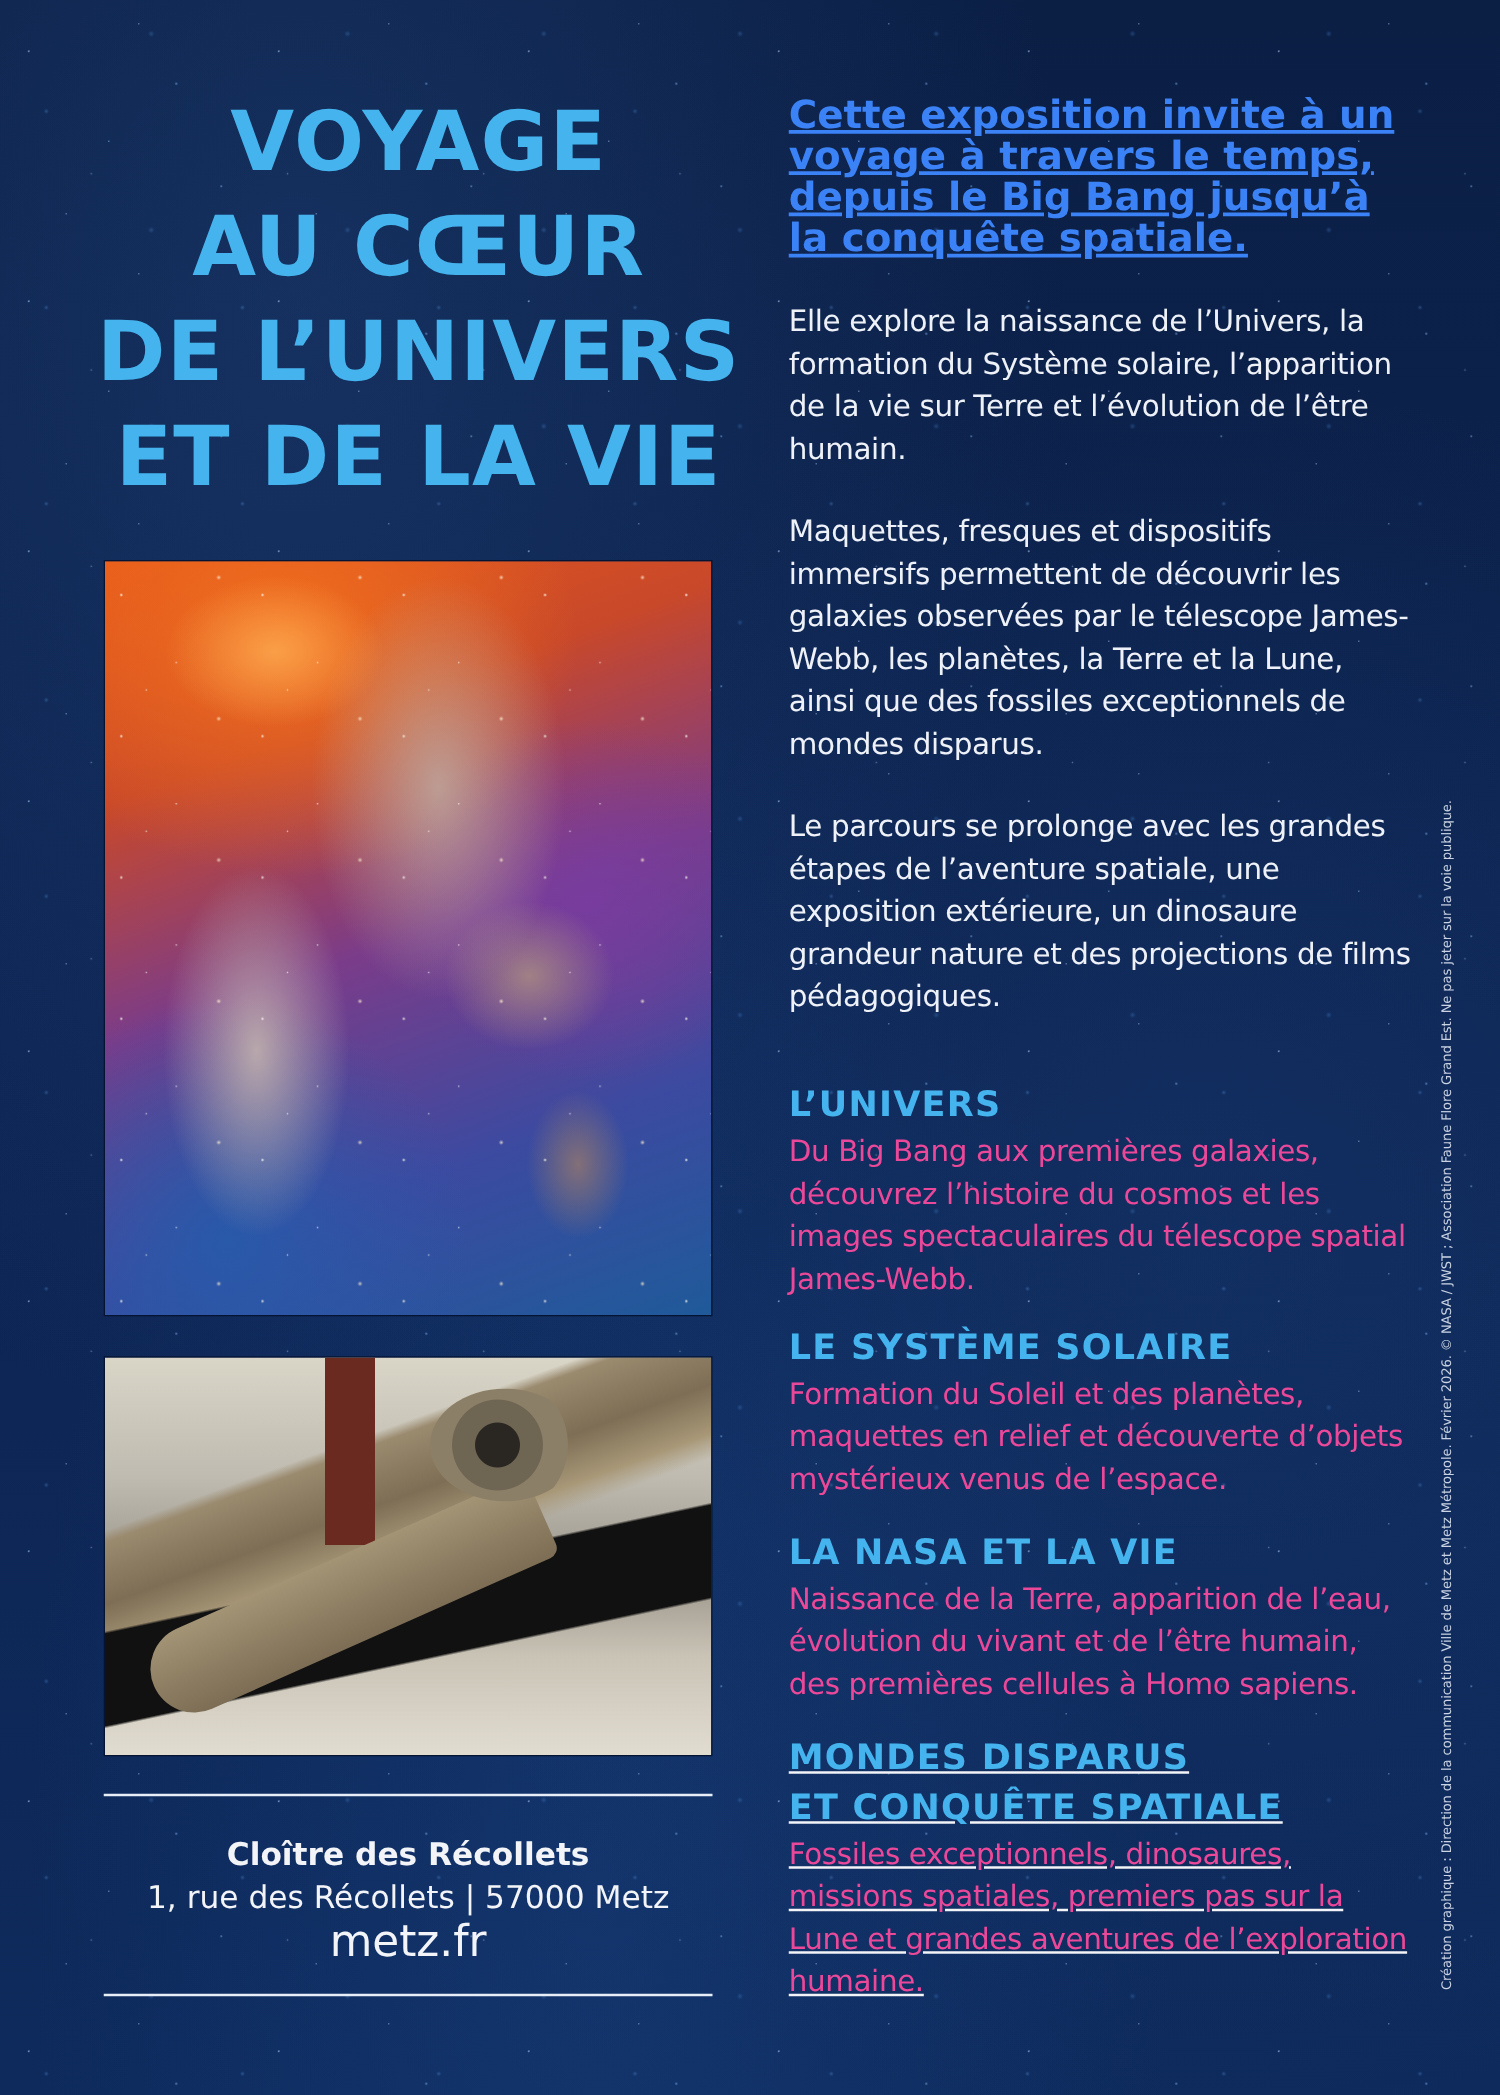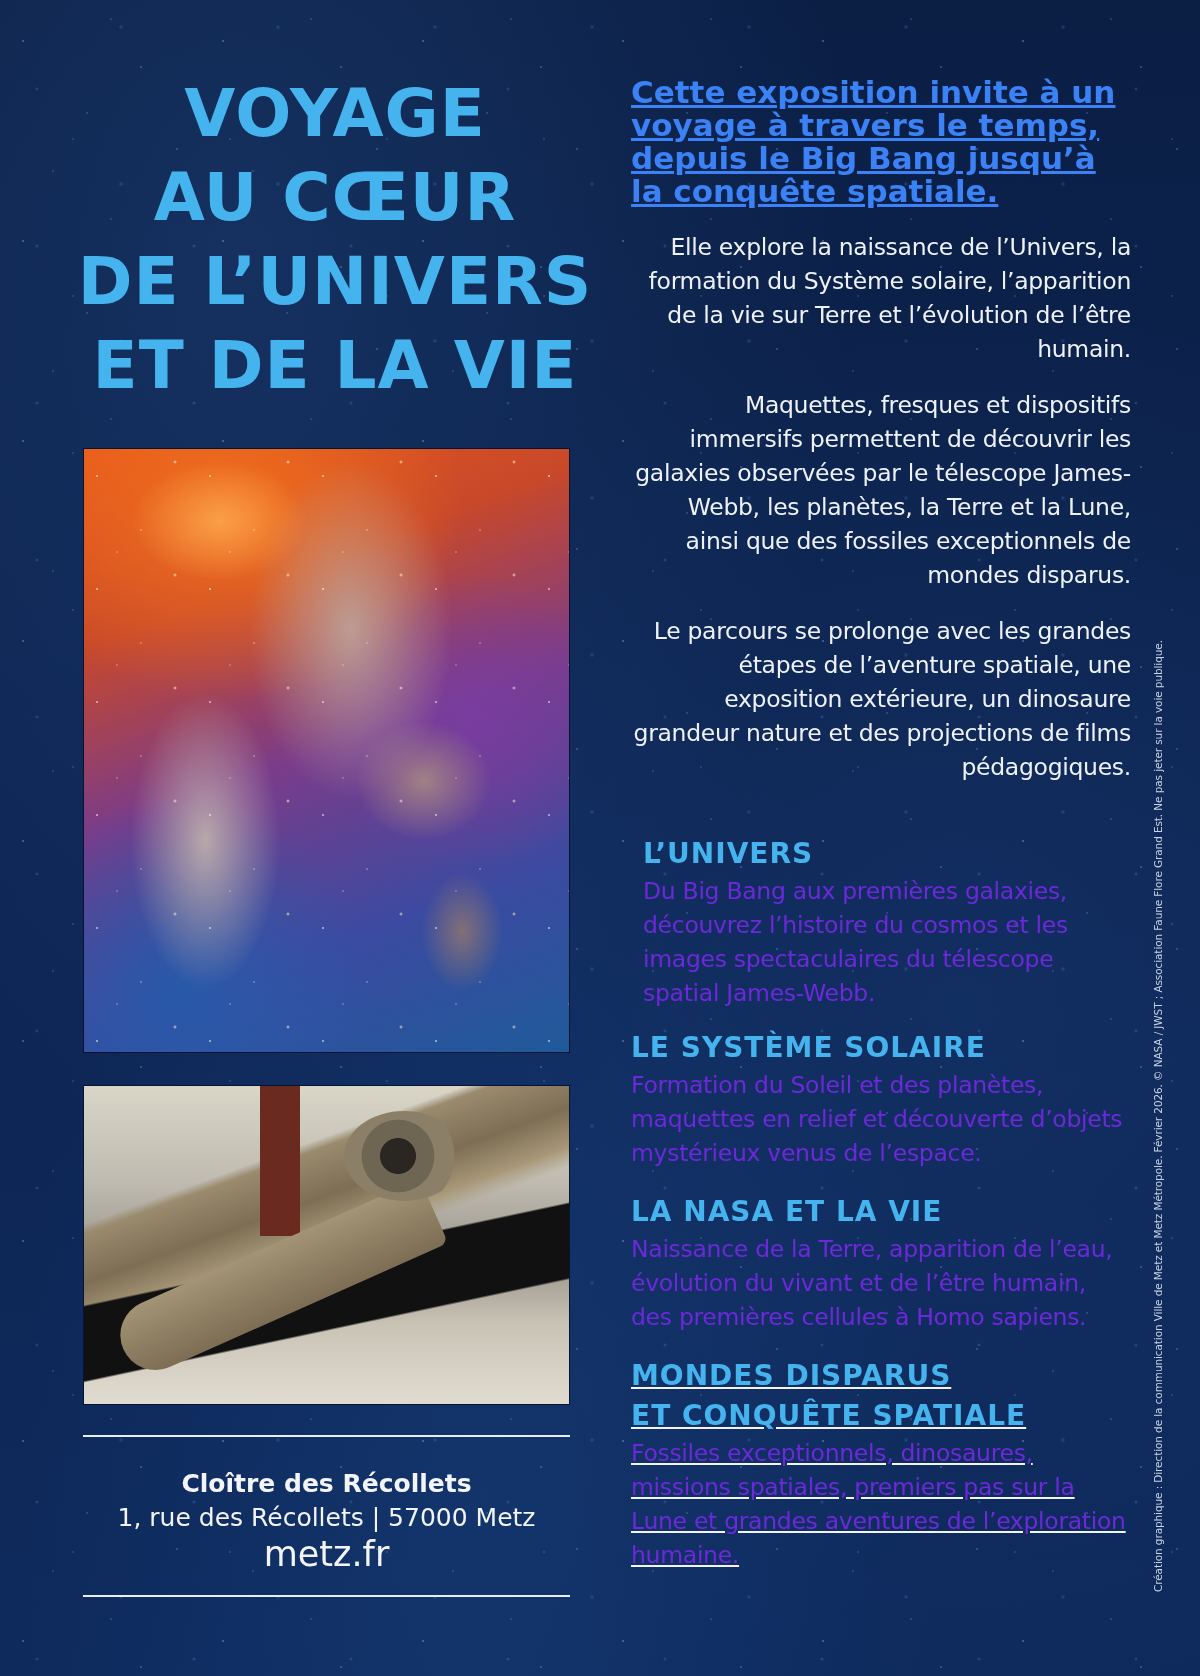--- a/index.html
+++ b/index.html
@@ -103,32 +103,31 @@
   .footer .venue { margin-top: 30px; font-weight: bold; font-size: 25px; line-height: 34px; }
   .footer .address { font-size: 25px; line-height: 34px; }
   .footer .site { font-weight: normal; font-size: 35px; line-height: 38px; }
   .footer .rule.bottom { margin-top: 22px; }
 
   .right-col { position: absolute; left: 631px; top: 76px; width: 500px; }
   .intro {
     font-weight: bold; font-size: 31px; line-height: 33px; color: #3b82f6; text-decoration: underline;
   }
   .para {
-    margin-top: 22px; font-size: 23.5px; line-height: 34px; color: #eef2f8;
+    margin-top: 32px; font-size: 23.5px; line-height: 34px; color: #eef2f8;
     font-family: "DejaVu Sans", sans-serif; font-weight: normal;
     letter-spacing: -0.3px;
-    text-align: right;
   }
   .section { margin-top: 0; }
   .section h2 {
     color: #45b4ee; font-weight: bold; font-size: 28px; line-height: 40px;
     letter-spacing: 1px;
   }
   .section p {
-    font-size: 23.5px; line-height: 34px; color: #6d28d9; letter-spacing: -0.3px;
+    font-size: 23.5px; line-height: 34px; color: #ec4899; letter-spacing: -0.3px;
   }
 
   .credit {
     position: absolute; left: 1152px; top: 1592px;
     transform-origin: 0 0; transform: rotate(-90deg);
     white-space: nowrap;
     font-size: 10.5px; color: #c9d3e3; letter-spacing: -0.1px;
   }
 </style>
 </head>
@@ -159,21 +158,21 @@
   <div class="site">metz.fr</div>
   <div class="rule bottom"></div>
 </div>
 
 <div class="right-col">
   <p class="intro">Cette exposition invite à un voyage à travers le temps, depuis le Big Bang jusqu’à la conquête spatiale.</p>
   <p class="para">Elle explore la naissance de l’Univers, la formation du Système solaire, l’apparition de la vie sur Terre et l’évolution de l’être humain.</p>
   <p class="para">Maquettes, fresques et dispositifs immersifs permettent de découvrir les galaxies observées par le télescope James-Webb, les planètes, la Terre et la Lune, ainsi que des fossiles exceptionnels de mondes disparus.</p>
   <p class="para">Le parcours se prolonge avec les grandes étapes de l’aventure spatiale, une exposition extérieure, un dinosaure grandeur nature et des projections de films pédagogiques.</p>
 
-  <div class="section" style="margin-top:50px;margin-left:12px;">
+  <div class="section" style="margin-top:50px;">
     <h2>L’UNIVERS</h2>
     <p>Du Big Bang aux premières galaxies, découvrez l’histoire du cosmos et les images spectaculaires du télescope spatial James-Webb.</p>
   </div>
   <div class="section" style="margin-top:18px;">
     <h2>LE SYSTÈME SOLAIRE</h2>
     <p>Formation du Soleil et des planètes, maquettes en relief et découverte d’objets mystérieux venus de l’espace.</p>
   </div>
   <div class="section" style="margin-top:22px;">
     <h2>LA NASA ET LA VIE</h2>
     <p>Naissance de la Terre, apparition de l’eau, évolution du vivant et de l’être humain, des premières cellules à Homo sapiens.</p>

